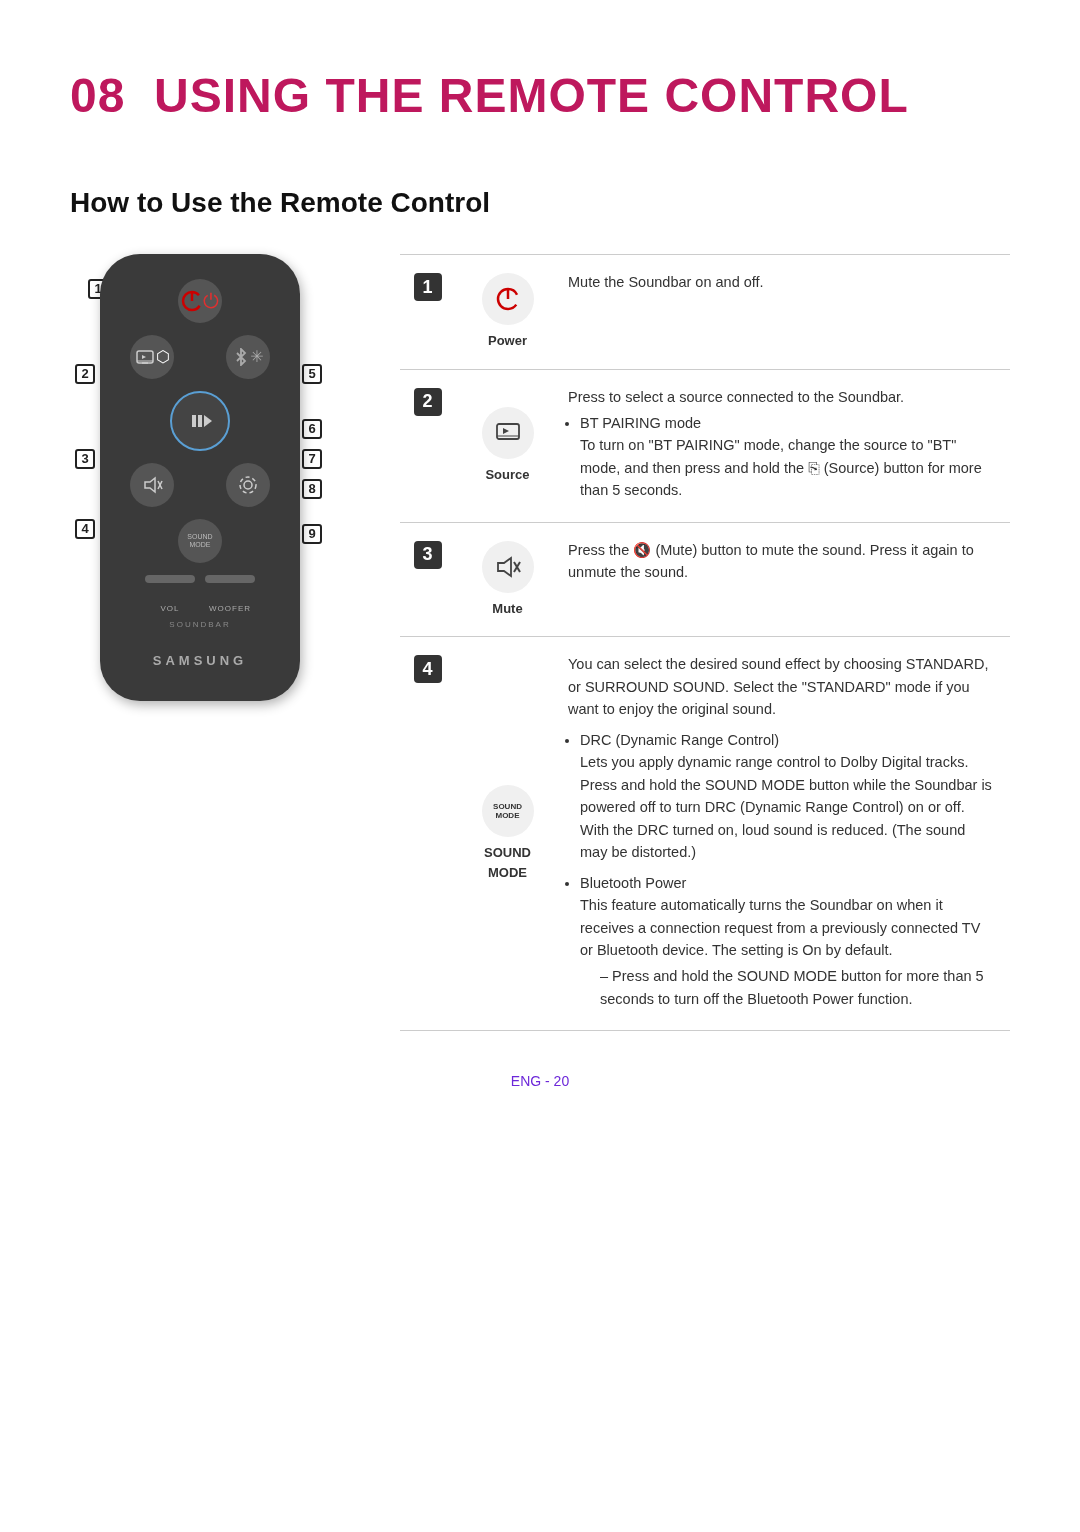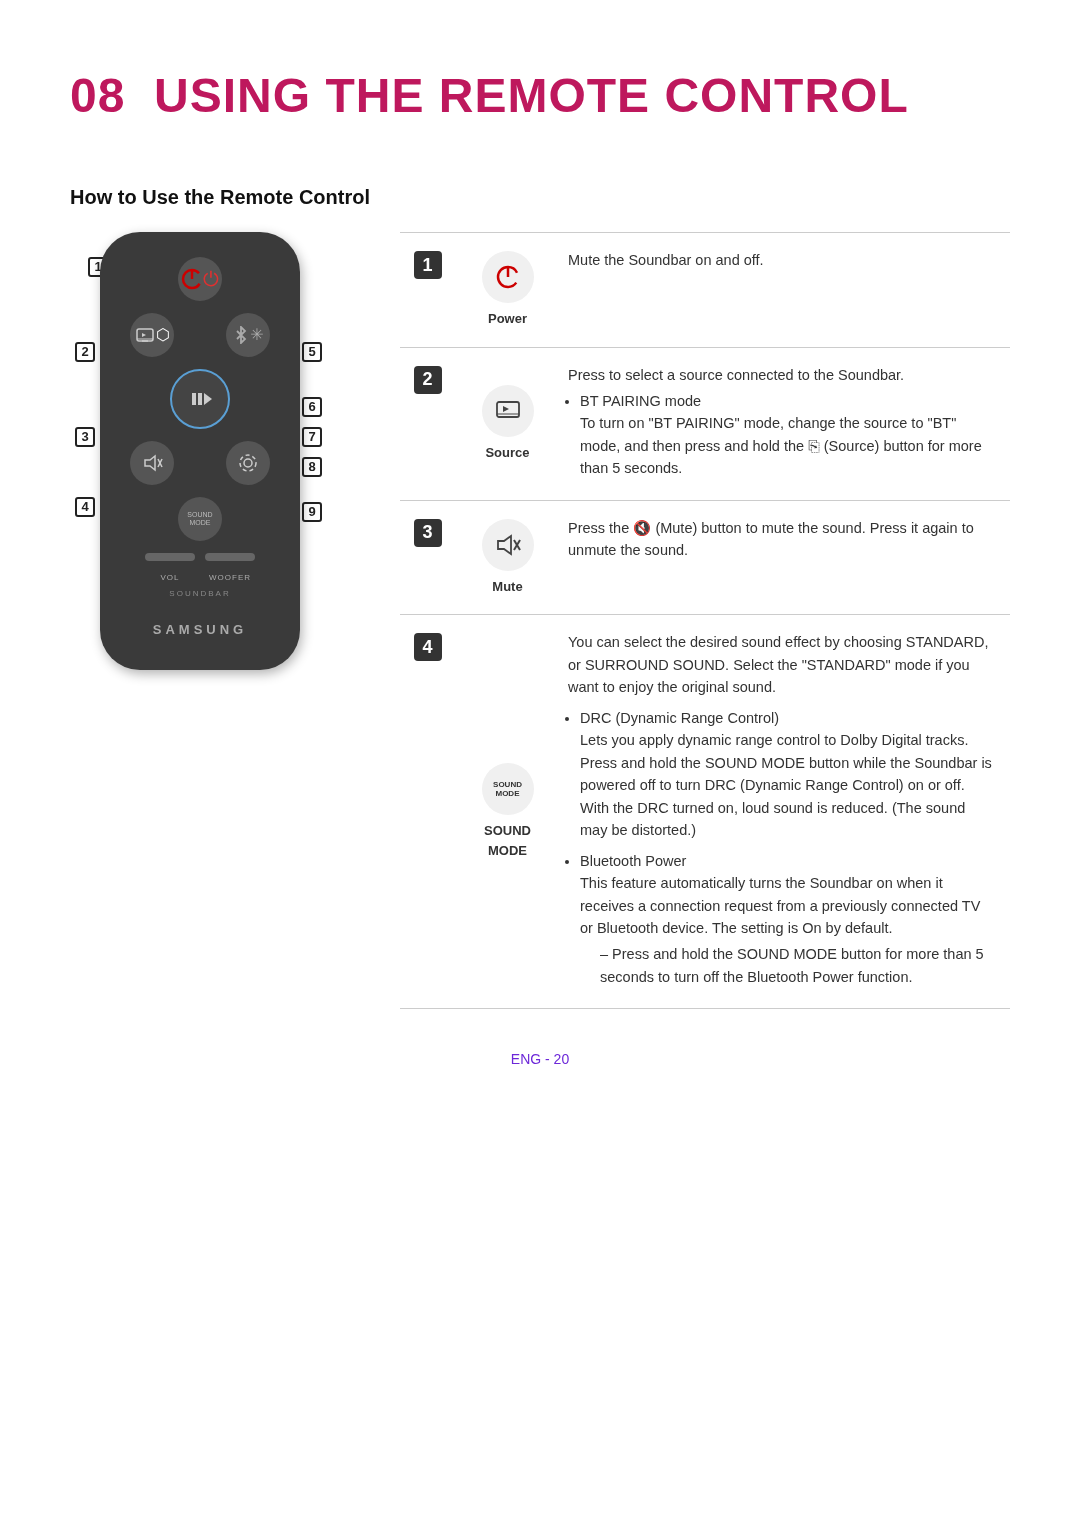--- a/index.html
+++ b/index.html
@@ -16,23 +16,23 @@
 
     h1 {
       font-size: 48px;
       font-weight: 900;
       letter-spacing: 1px;
       margin-bottom: 50px;
       color: #be185d;
     }
 
     h2 {
-      font-size: 20px;
+      font-size: 28px;
       font-weight: 700;
-      margin-bottom: 20px;
+      margin-bottom: 30px;
       color: #111;
     }
 
     .main-layout {
       display: flex;
       gap: 0;
       align-items: flex-start;
     }
 
     
@@ -140,21 +140,21 @@
       gap: 10px;
       width: 100%;
       justify-content: center;
       align-items: center;
     }
 
     .slider-block {
       display: flex;
       flex-direction: column;
       align-items: center;
-      gap: 11px;
+      gap: 20px;
     }
 
     .slider-track {
       width: 50px;
       height: 8px;
       background: #666;
       border-radius: 4px;
       position: relative;
     }
 

